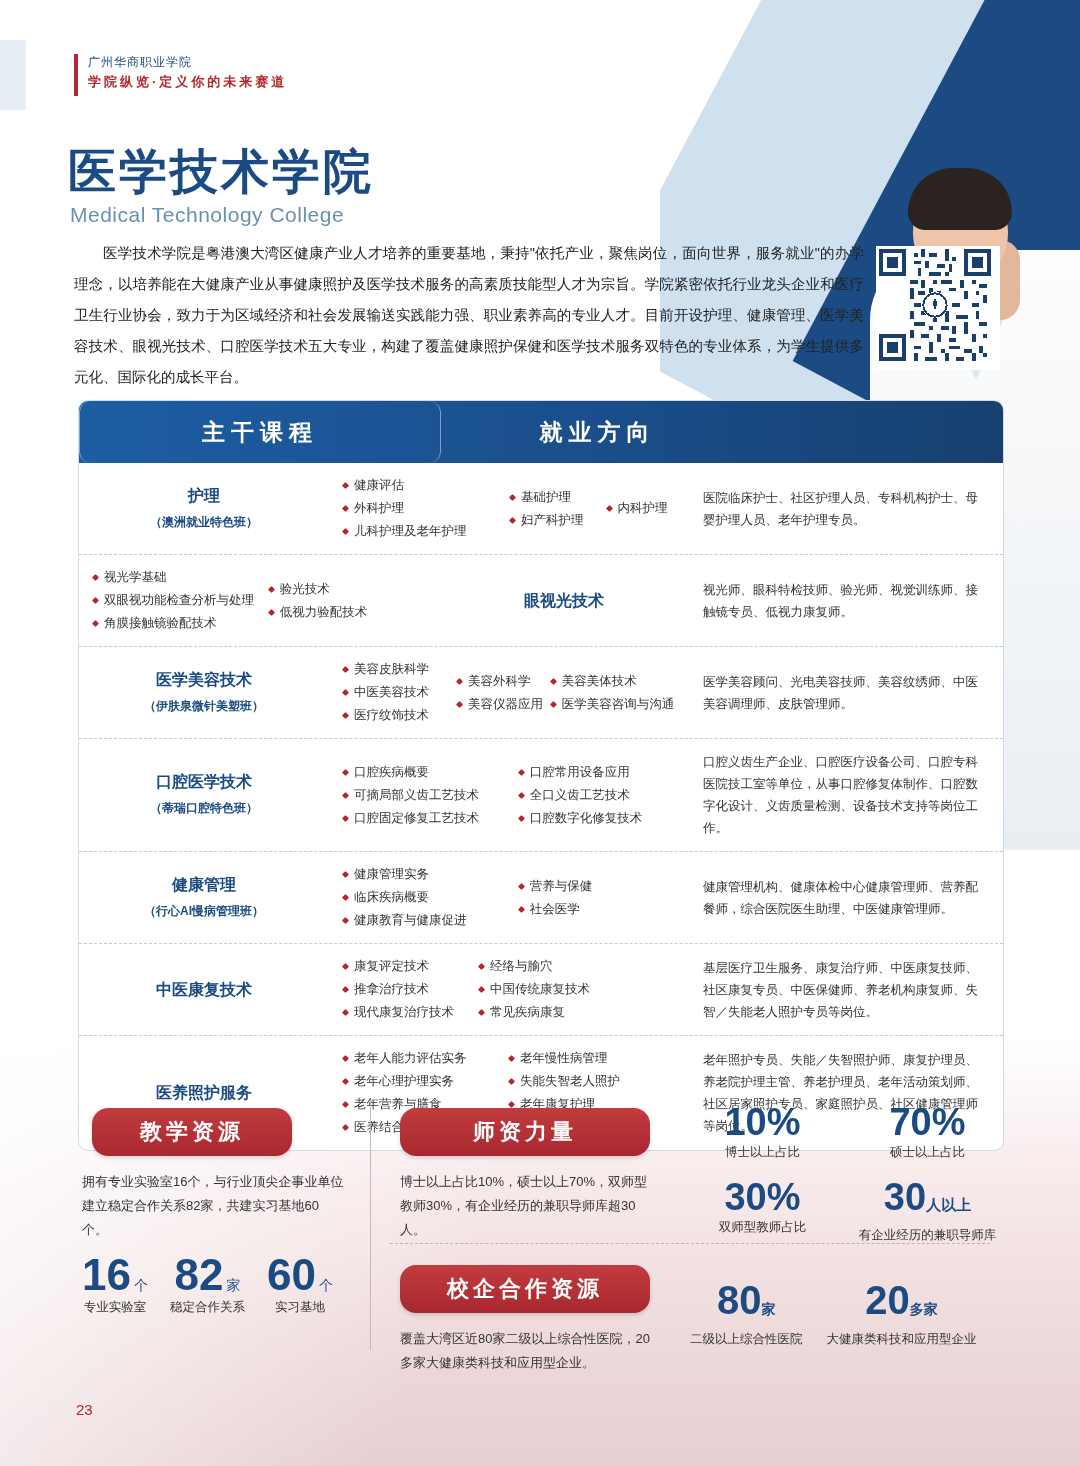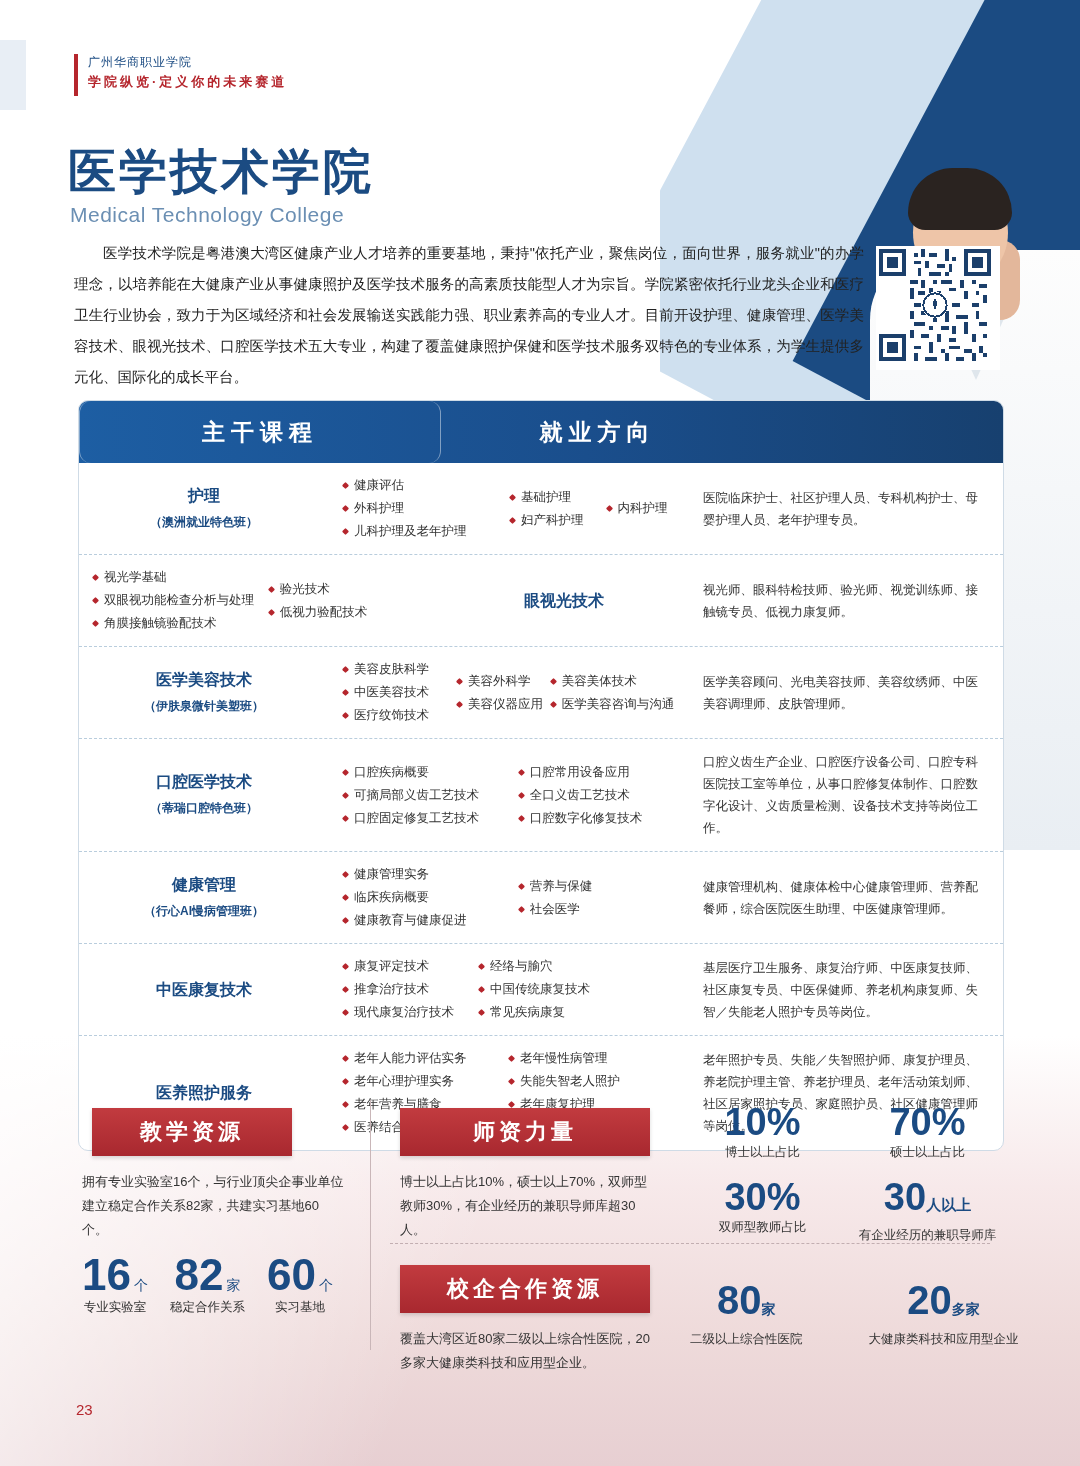--- a/index.html
+++ b/index.html
@@ -114,21 +114,21 @@
   .li:before{content:"";position:absolute;left:0;top:6px;width:5px;height:5px;background:#b5262d;border-radius:1px;transform:rotate(45deg);}
   .c-jobs{
     width:313px;font-size:12.5px;color:#333;line-height:22px;
     display:flex;align-items:center;padding:12px 16px 12px 14px;box-sizing:border-box;
   }
 
   
   .panel-label{
     background:linear-gradient(180deg,#c23b3f,#a8282f);
     color:#fff;font-size:22px;font-weight:bold;letter-spacing:4px;
-    border-radius:0;display:flex;align-items:center;justify-content:center;
+    border-radius:16px;display:flex;align-items:center;justify-content:center;
     box-shadow:0 2px 4px rgba(0,0,0,.15);
     text-align:right;
   }
   .blk-teach{position:absolute;left:82px;top:1108px;width:270px;z-index:3;}
   .blk-teach .panel-label{width:200px;height:48px;margin-left:10px;}
   .blk-teach .desc{font-size:13px;line-height:24px;color:#333;margin-top:14px;width:262px;}
   .stats-row{position:absolute;left:82px;top:1253px;display:flex;gap:22px;z-index:3;}
   .statbig{display:flex;align-items:baseline;gap:3px;}
   .statbig .num{font-size:44px;font-weight:bold;color:#1b4b82;line-height:44px;}
   .statbig .unit{font-size:14px;color:#1b4b82;}
@@ -144,21 +144,21 @@
 
   .pcts{position:absolute;left:680px;top:1100px;width:330px;z-index:3;display:flex;flex-wrap:wrap;}
   .pct{width:165px;text-align:center;margin-bottom:14px;}
   .pct .n{font-size:38px;font-weight:bold;color:#1b4b82;line-height:44px;}
   .pct .n small{font-size:15px;}
   .pct .t{font-size:12.5px;color:#333;}
 
   .blk-coop{position:absolute;left:400px;top:1265px;width:270px;z-index:3;}
   .blk-coop .panel-label{width:250px;height:48px;}
   .blk-coop .desc{font-size:13px;line-height:24px;color:#333;margin-top:14px;width:260px;}
-  .coop-stats{position:absolute;left:690px;top:1278px;display:flex;gap:66px;z-index:3;justify-content:flex-end;}
+  .coop-stats{position:absolute;left:690px;top:1278px;display:flex;gap:24px;z-index:3;justify-content:flex-end;}
   .coop-stats .item{text-align:center;}
   .coop-stats .n{font-size:40px;font-weight:bold;color:#1b4b82;line-height:44px;}
   .coop-stats .n small{font-size:14px;font-weight:bold;}
   .coop-stats .t{font-size:12.5px;color:#333;}
 
   .pageno{position:absolute;left:76px;bottom:48px;font-size:15px;color:#b5262d;z-index:3;}
 </style>
 </head>
 <body>
 

